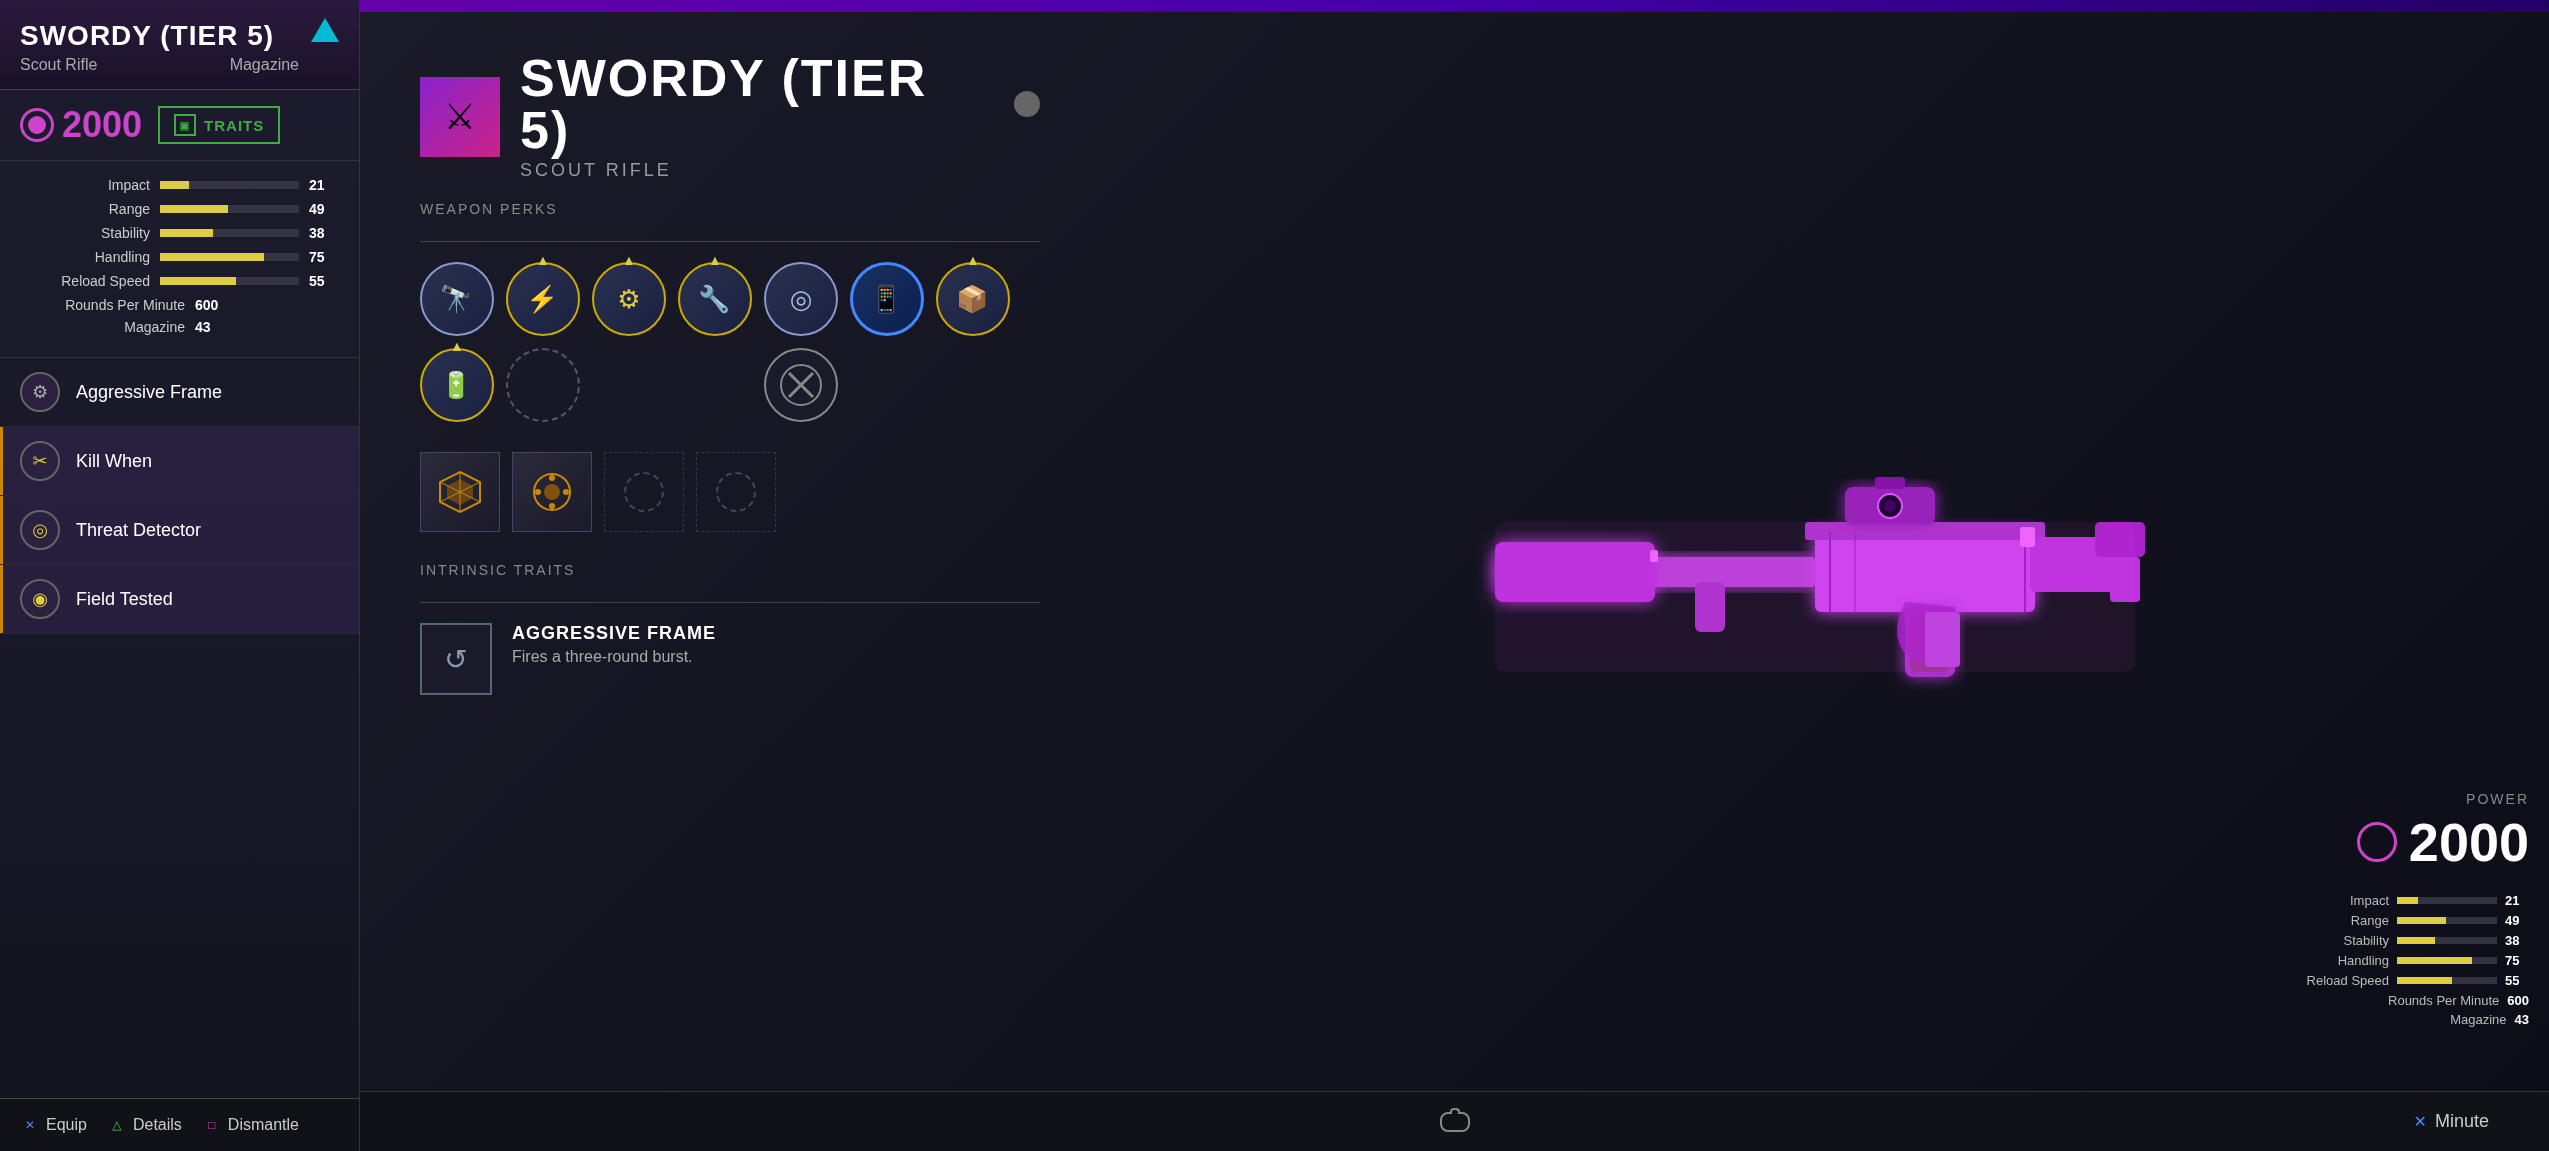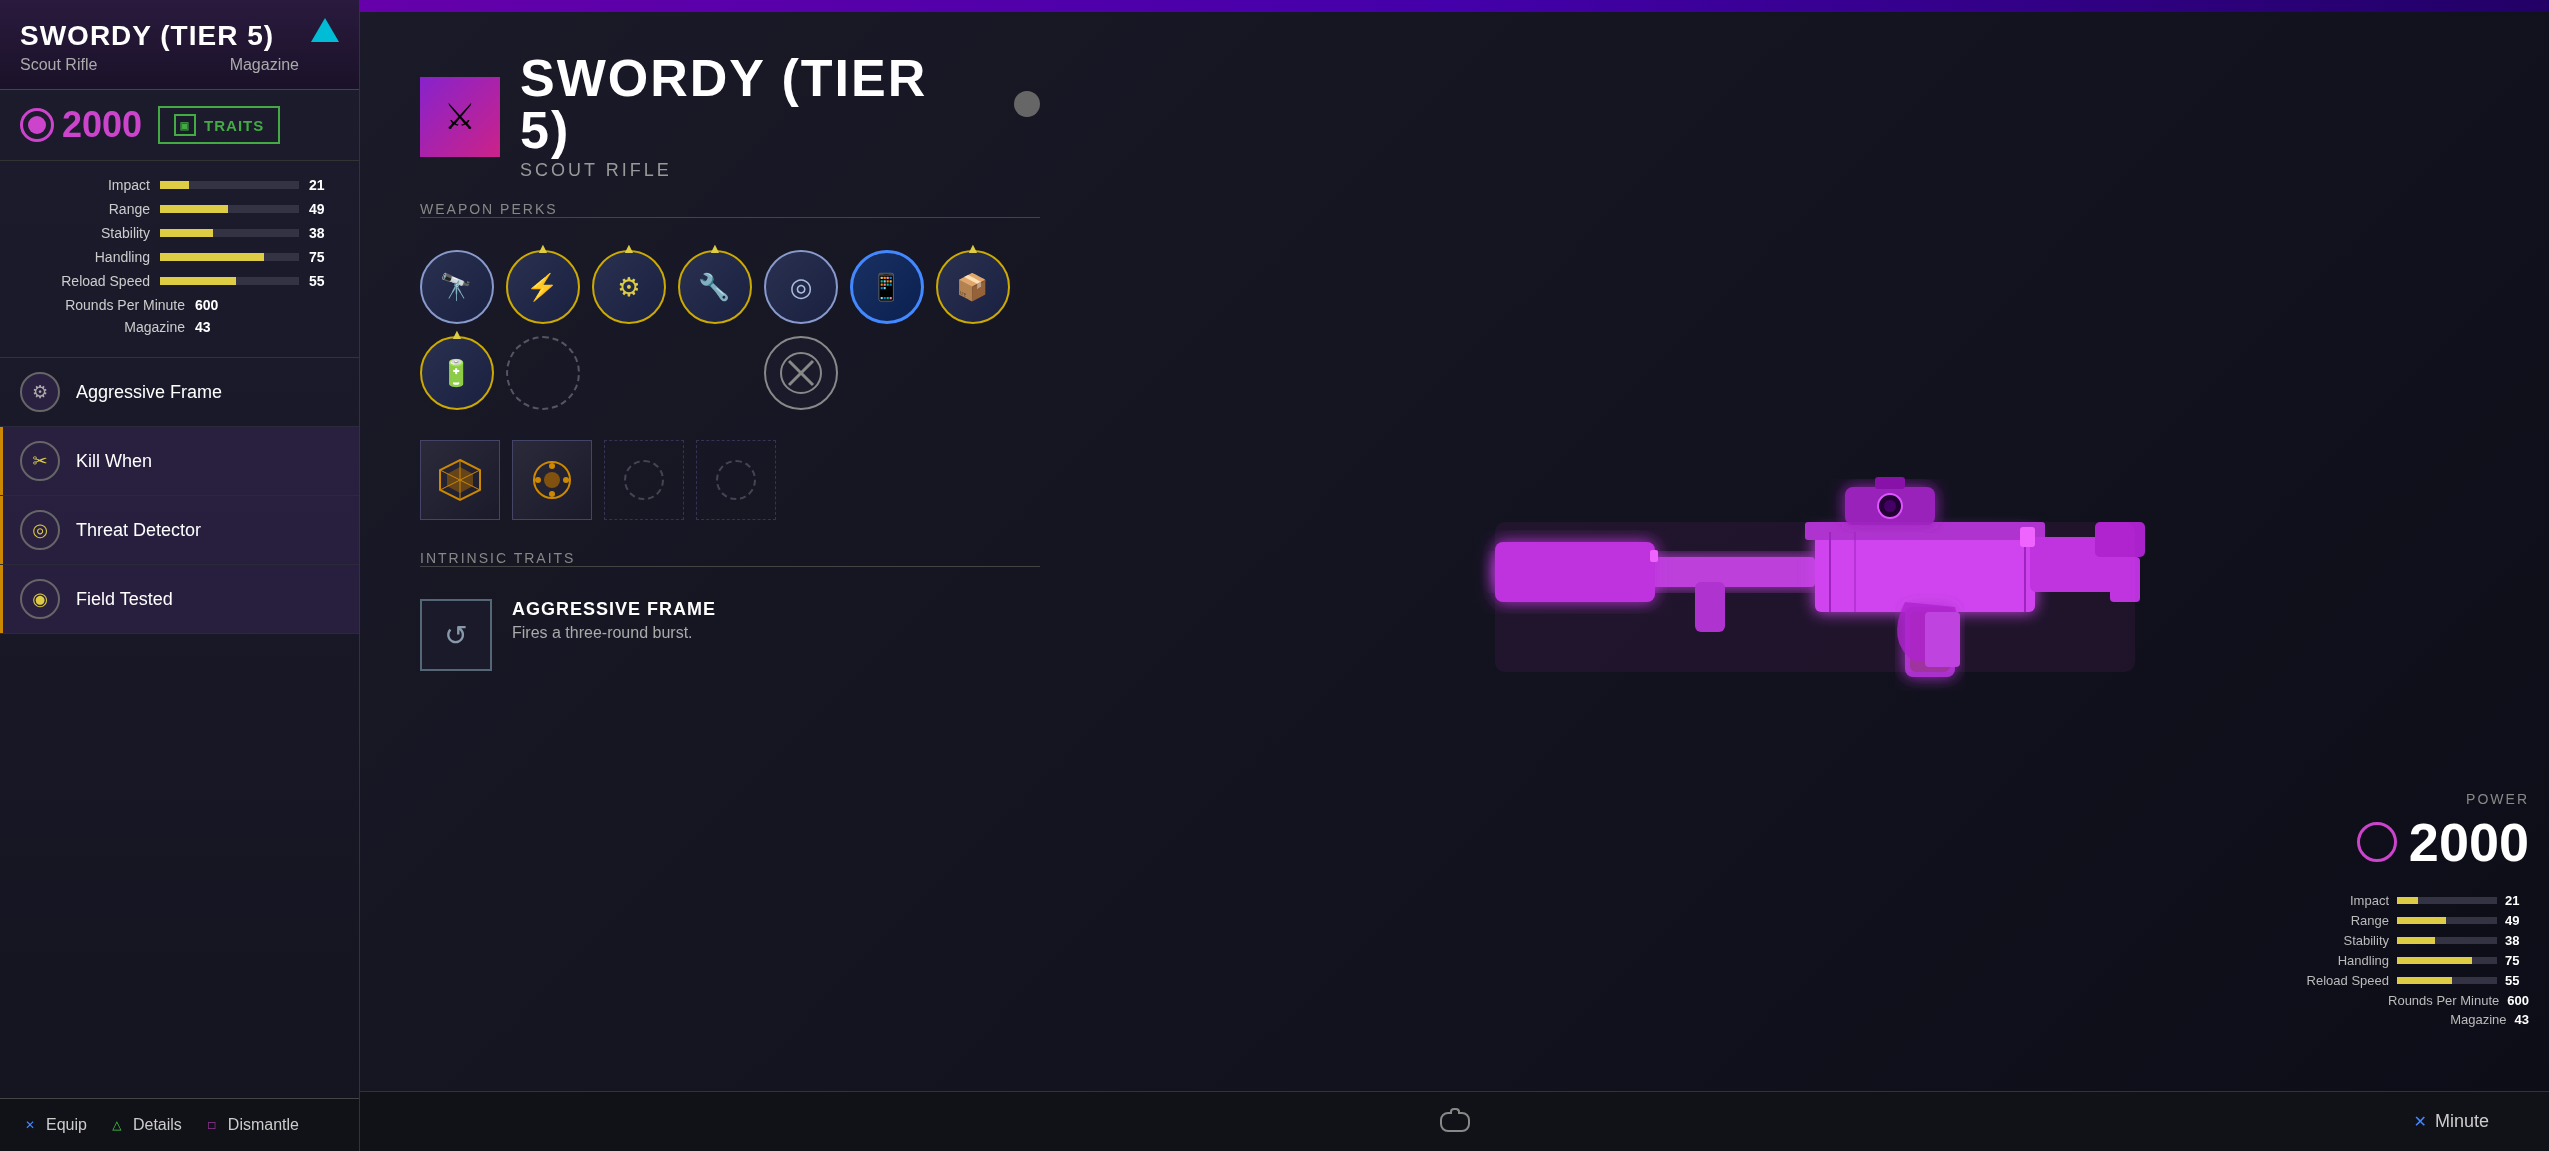--- a/index.html
+++ b/index.html
@@ -364,23 +364,23 @@
       margin-bottom: 24px;
       line-height: 1.4;
     }
 
     
     .section-header {
       font-size: 14px;
       color: #888888;
       letter-spacing: 2px;
       text-transform: uppercase;
-      padding-bottom: 0;
+      padding-bottom: 24px;
       border-bottom: 1px solid #444;
-      margin-bottom: 32px;
+      margin-bottom: 20px;
     }
 
     
     .perks-grid {
       display: flex;
       flex-wrap: wrap;
       gap: 12px;
       margin-bottom: 30px;
     }
 

